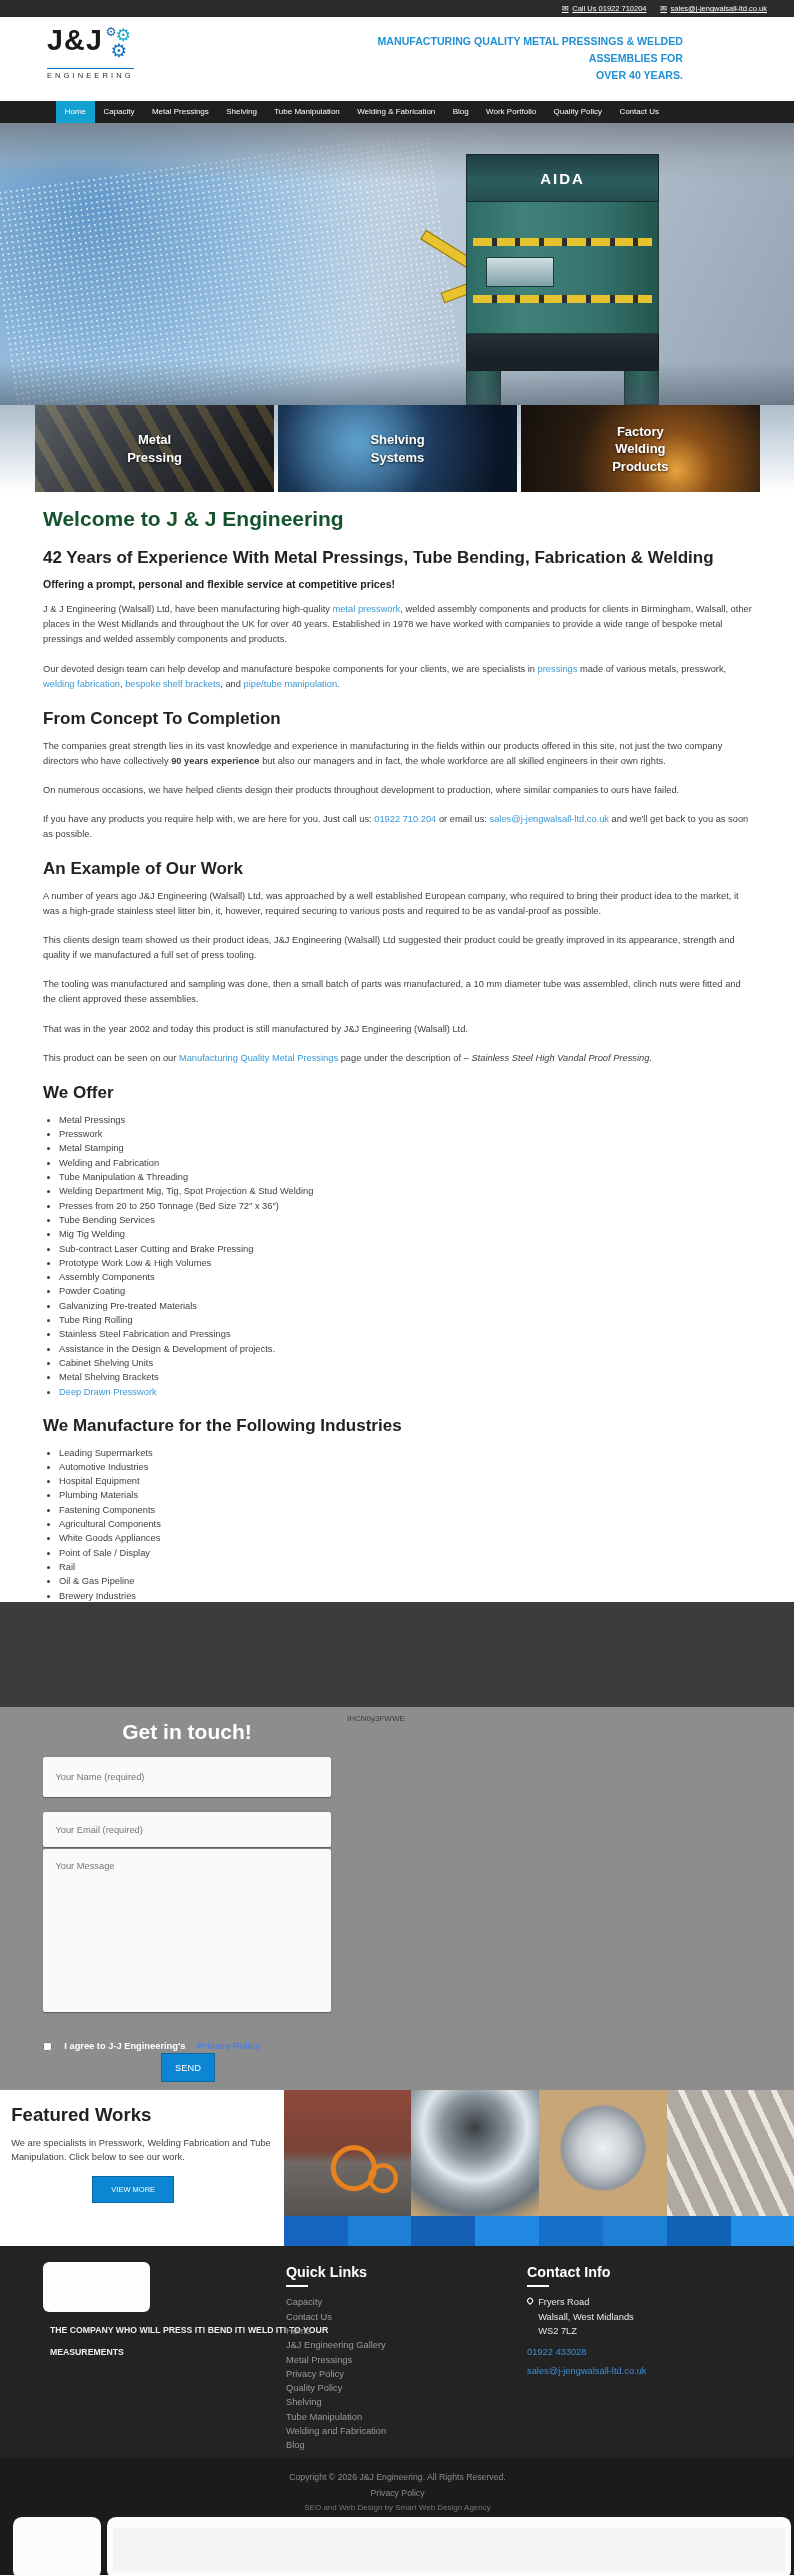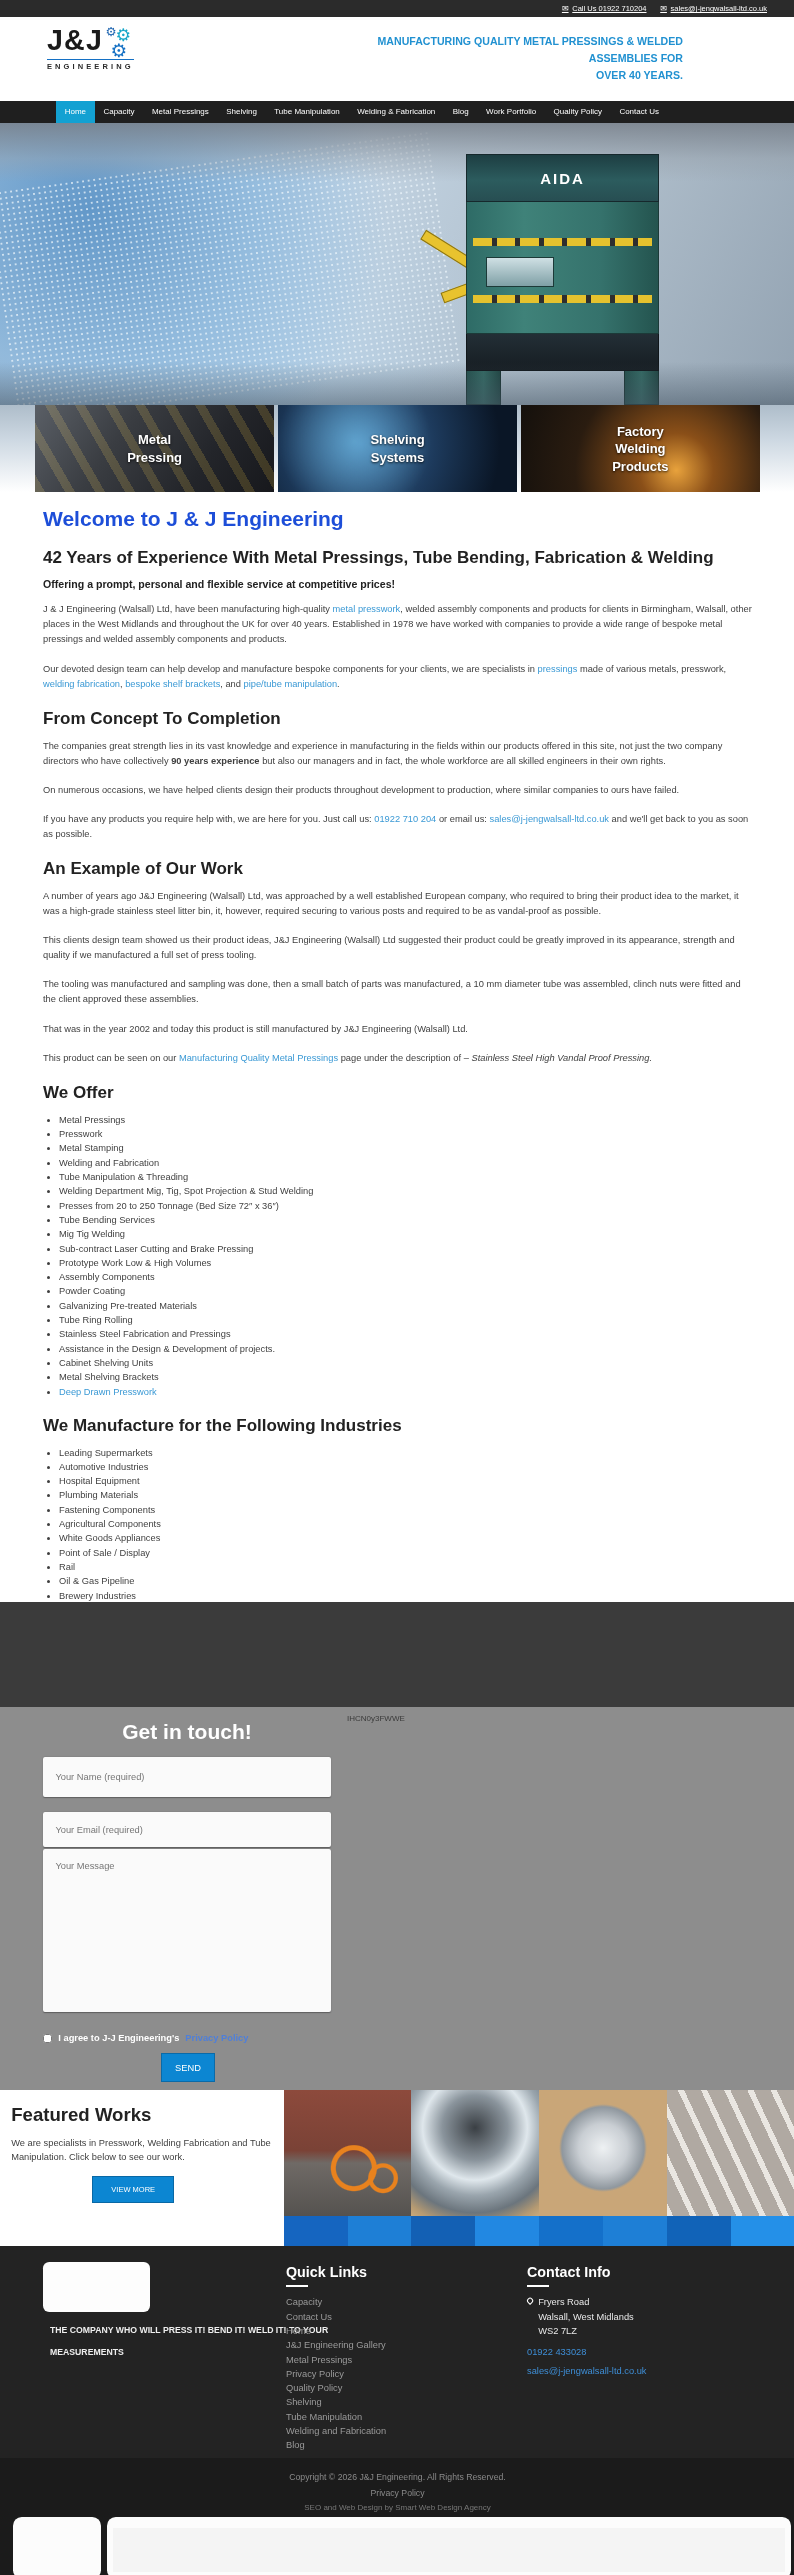--- a/index.html
+++ b/index.html
@@ -14,21 +14,21 @@
 
   
   .header { height:84px; background:#fff; position:relative; }
   .logo { position:absolute; left:47px; top:8.7px; }
   .logo-row { display:flex; align-items:flex-start; }
   .logo-jj { font-size:28.6px; font-weight:800; color:#1a1a1a; letter-spacing:1.2px; line-height:1; }
   .gears { position:relative; width:36px; height:32px; margin-left:2.5px; }
   .gear1 { position:absolute; left:0; top:-2.5px; font-size:12.4px; color:#1d64b0; }
   .gear2 { position:absolute; left:10px; top:-1.2px; font-size:17.4px; color:#18a7c9; }
   .gear3 { position:absolute; left:5px; top:13.7px; font-size:18.6px; color:#1470c4; }
-  .logo-sub { font-size:7.5px; letter-spacing:3.1px; color:#2b2b2b; font-weight:bold; margin-top:1px; border-top:1.2px solid #1470c4; display:inline-block; padding-top:1.9px; }
+  .logo-sub { font-size:7.5px; letter-spacing:3.1px; color:#2b2b2b; font-weight:normal; margin-top:10px; border-top:1.2px solid #1470c4; display:inline-block; padding-top:1.9px; }
   .site-tagline { position:absolute; left:354px; top:16px; width:329px; text-align:right; color:#2191d1; font-size:10.6px; line-height:1.6; font-weight:bold; white-space:pre-line; }
 
   
   .nav { height:22px; background:#1f1f1f; display:flex; align-items:stretch; padding-left:56px; }
   .nav a { color:#fff; font-size:8px; text-decoration:none; line-height:22px; padding:0 8.7px; }
   .nav a.active { background:#13a1d2; }
 
   
   .hero { height:282px; position:relative; overflow:hidden;
     background:linear-gradient(115deg,#9fb6ce 0%,#c3d4e3 40%,#aebdca 70%,#93a3b2 100%); }
@@ -62,21 +62,21 @@
   .tile-1 { background:linear-gradient(125deg,#5a5f66 0%,#3a3d42 35%,#23252a 70%,#17181c 100%),
             repeating-linear-gradient(60deg, rgba(205,190,140,.28) 0 8.7px, rgba(0,0,0,0) 8.7px 26px); background-blend-mode:overlay; }
   .tile-2 { background:radial-gradient(circle at 50% 78%, rgba(220,150,50,.5), rgba(0,0,0,0) 55%),
             radial-gradient(circle at 50% 30%, #6b4a22 0%, #3f2c14 45%, #1c130a 85%); }
   .tile-3 { background:radial-gradient(circle at 32% 42%, rgba(130,215,255,.5), rgba(0,0,0,0) 45%),
             radial-gradient(circle at 35% 45%, #3c6e9e 0%, #1d3a5c 45%, #0a1626 85%); }
   .tile-4 { background:radial-gradient(circle at 65% 75%, #e8a23c 0%, #8a4f18 22%, #2a1c10 60%, #14100c 100%); }
 
   
   .content { height:1110px; padding:11.2px 43px 0 43px; overflow:hidden; background:#fff; }
-  .content h1 { font-size:21px; color:#1d4ed8; margin:3.7px 0 10px; }
+  .content h1 { font-size:21px; color:#14532d; margin:3.7px 0 10px; }
   .content h2 { font-size:17px; color:#222; margin:16px 0 8.7px; line-height:1.3; max-width:714px; }
   .content h3 { font-size:10.6px; color:#222; margin:7.5px 0 12.4px; }
   .content p { font-size:9.3px; line-height:15px; color:#3f3f3f; margin:0 0 14.3px; max-width:711px; }
   .content a, a.tlink { color:#3a99d5; text-decoration:none; }
   .content ul { list-style:disc; padding-left:16px; margin:3.7px 0 16px; }
   .content li { font-size:9.3px; line-height:14.3px; color:#3f3f3f; }
 
   
   .dark-band { height:105px; background:#3b3b3b; }
 
@@ -84,21 +84,21 @@
   .form-section { height:383px; background:#8d8d8d; position:relative; padding-left:43px; }
   .form-code { position:absolute; left:347px; top:6.8px; font-size:8px; color:#3a3a3a; }
   .form-heading { position:absolute; left:43px; top:12.4px; width:288px; text-align:center; color:#fff; font-size:21px; font-weight:bold; }
   .f-input { position:absolute; left:43px; width:288px; background:#fafafa; border:none; border-radius:1.9px;
              box-shadow:0 0.6px 1.2px rgba(0,0,0,.35); font-size:9.3px; color:#444; padding:0 12.4px; font-family:"Liberation Sans",sans-serif; }
   .f-input::placeholder, .f-area::placeholder { color:#767676; opacity:1; }
   .f-name { top:50px; height:40px; }
   .f-email { top:96px; height:35px; }
   .f-area { position:absolute; left:43px; top:142px; width:288px; height:163px; background:#fafafa; border:none; border-radius:1.9px;
             box-shadow:0 0.6px 1.2px rgba(0,0,0,.35); font-size:9.3px; color:#444; padding:11.2px 12.4px; resize:none; font-family:"Liberation Sans",sans-serif; }
-  .agree-row { position:absolute; left:43px; top:326px; display:flex; align-items:center; gap:6px; color:#fff; font-weight:bold; font-size:9.3px; }
+  .agree-row { position:absolute; left:43px; top:334px; display:flex; align-items:center; gap:12px; color:#fff; font-weight:bold; font-size:9.3px; }
   .agree-box { width:9.3px; height:9.3px; accent-color:#fff; }
   .agree-row a { color:#4f7fd9; text-decoration:none; font-weight:bold; }
   .send-btn { position:absolute; left:161px; top:346px; width:54px; height:28.6px; background:#0c86d2; border:1.9px solid #0a6aa8;
               color:#fff; font-size:9.3px; cursor:pointer; font-family:"Liberation Sans",sans-serif; }
 
   
   .featured { height:156px; display:flex; background:#fff; }
   .featured-left { width:292px; padding:13.7px 12.4px 0 11.2px; }
   .featured-left h2 { font-size:18.6px; color:#222; margin-bottom:10px; }
   .featured-left p { font-size:9.3px; line-height:14.3px; color:#3f3f3f; margin-bottom:11.2px; }

